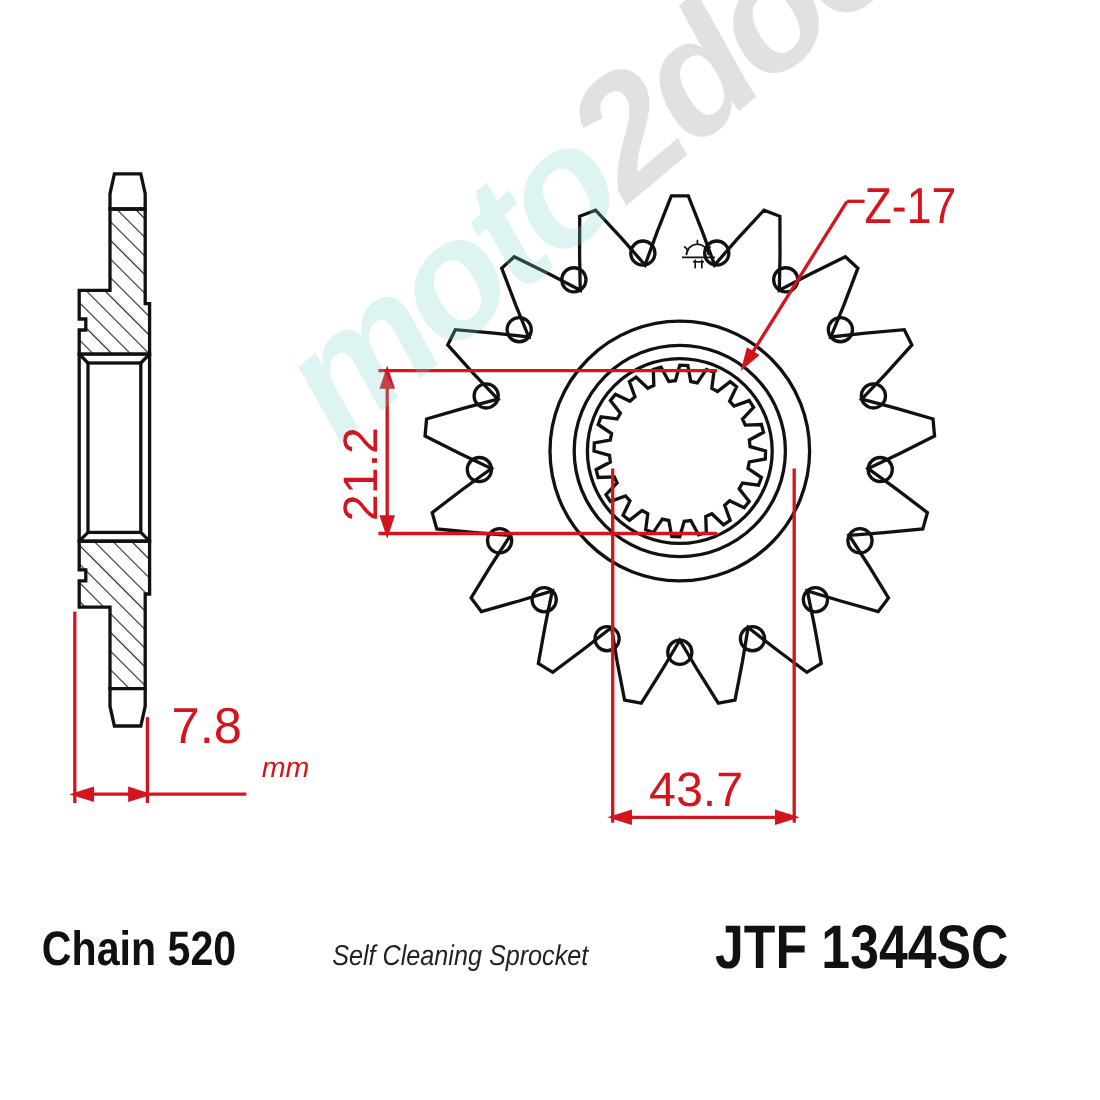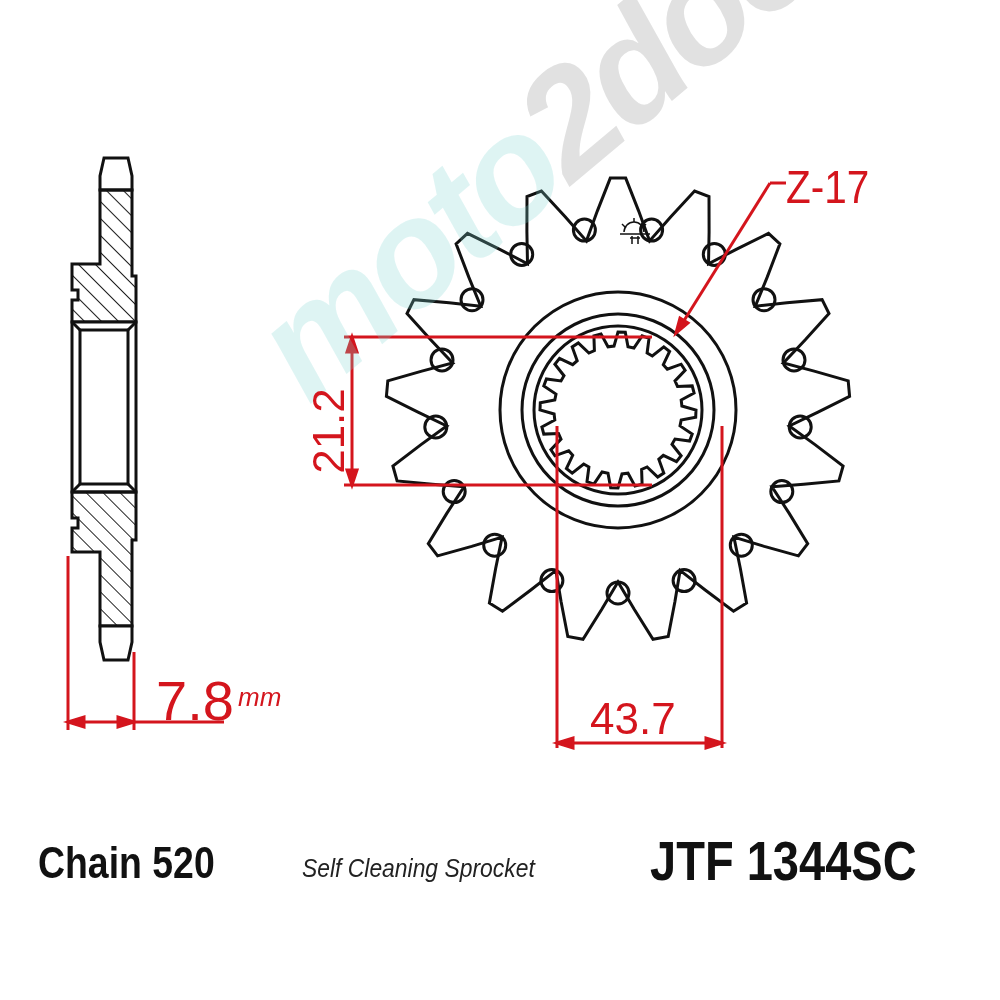--- a/index.html
+++ b/index.html
@@ -4,21 +4,21 @@
 <style>
   html,body{margin:0;padding:0;background:#ffffff;}
   body{width:1000px;height:1000px;position:relative;overflow:hidden;font-family:"Liberation Sans",sans-serif;}
   #drawing{position:absolute;left:0;top:0;width:1000px;height:1000px;}
   .lbl{position:absolute;white-space:nowrap;}
   .red{color:#d4151d;}
   .chain{left:38px;top:838px;font-size:44px;font-weight:bold;color:#111;transform:scaleX(0.85);transform-origin:left;}
   .subtitle{left:302px;top:853px;font-size:26px;font-style:italic;color:#222;transform:scaleX(0.88);transform-origin:left;}
   .partno{left:650px;top:828px;font-size:56px;font-weight:bold;color:#111;transform:scaleX(0.84);transform-origin:left;}
   .z17{left:786px;top:160px;font-size:46px;transform:scaleX(0.88);transform-origin:left;}
-  .d78{left:156px;top:668px;font-size:56px;}
+  .d78{left:156px;top:632px;font-size:46px;}
   .mm{left:238px;top:682px;font-size:26px;font-style:italic;}
   .d238{left:590px;top:694px;font-size:44px;}
   .d212{left:286px;top:406px;font-size:44px;transform:rotate(-90deg);transform-origin:center;}
   .watermark{position:absolute;left:220px;top:300px;transform:rotate(-40deg);transform-origin:left top;font-size:150px;font-weight:bold;font-style:italic;letter-spacing:-6px;opacity:0.25;white-space:nowrap;}
   .wm1{color:#7fd6d2;}
   .wm2{color:#8a8a8a;}
 </style>
 </head>
 <body>
 

